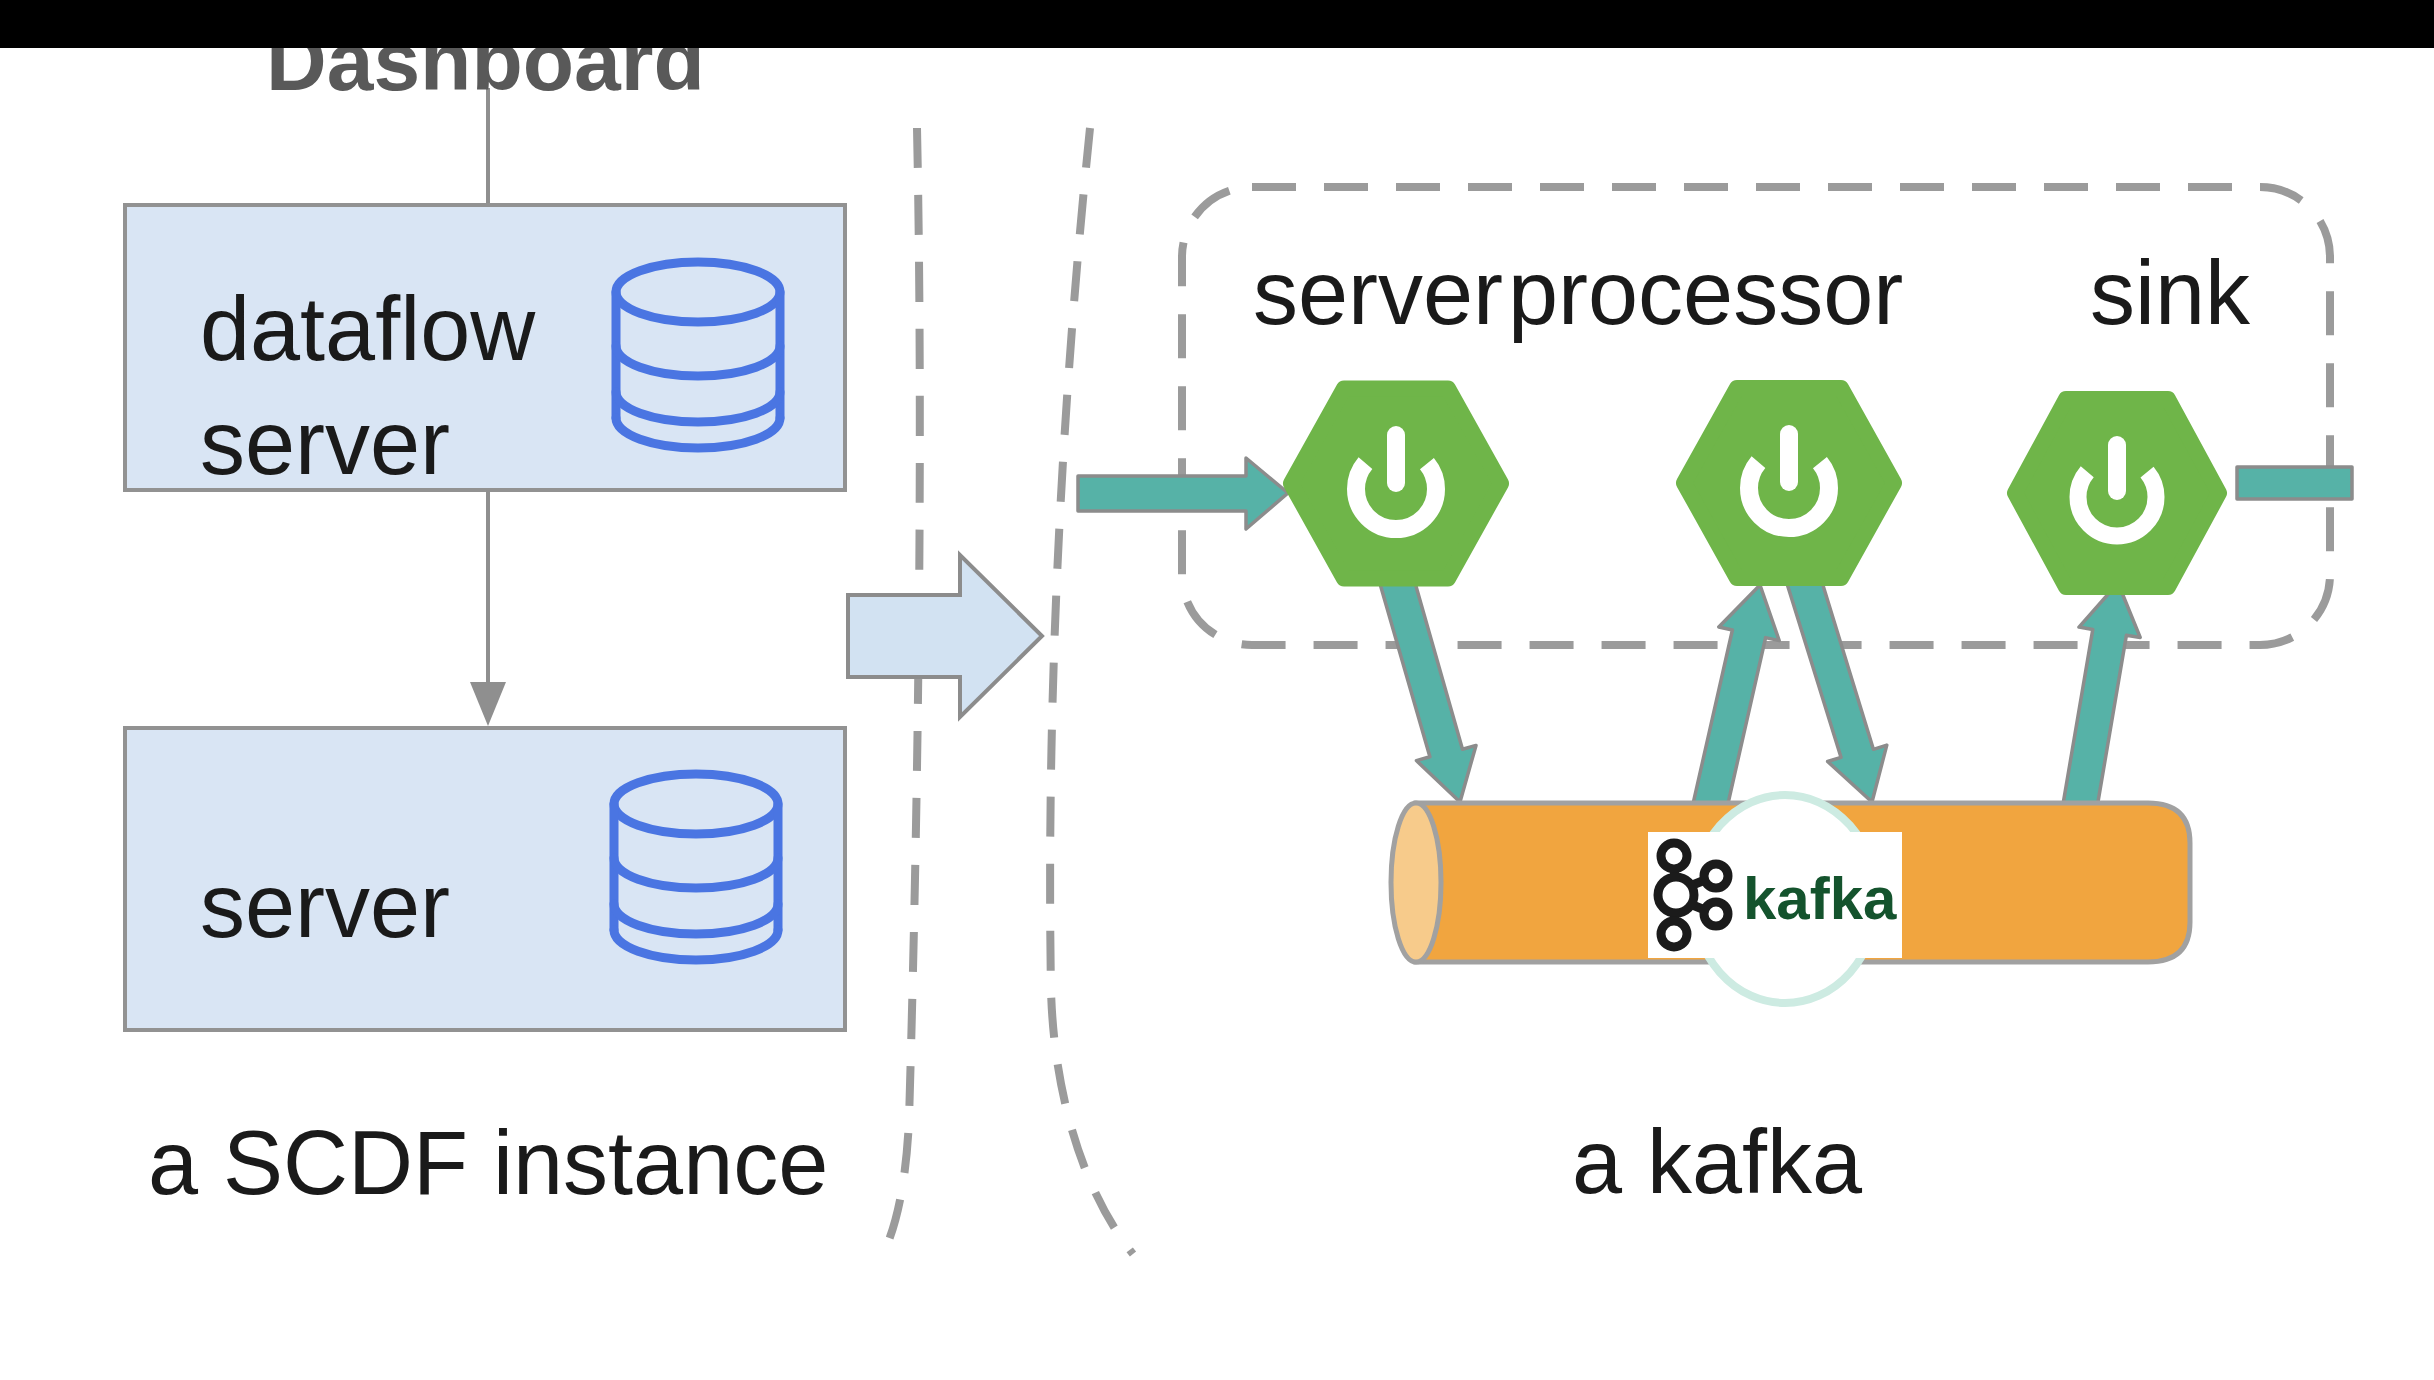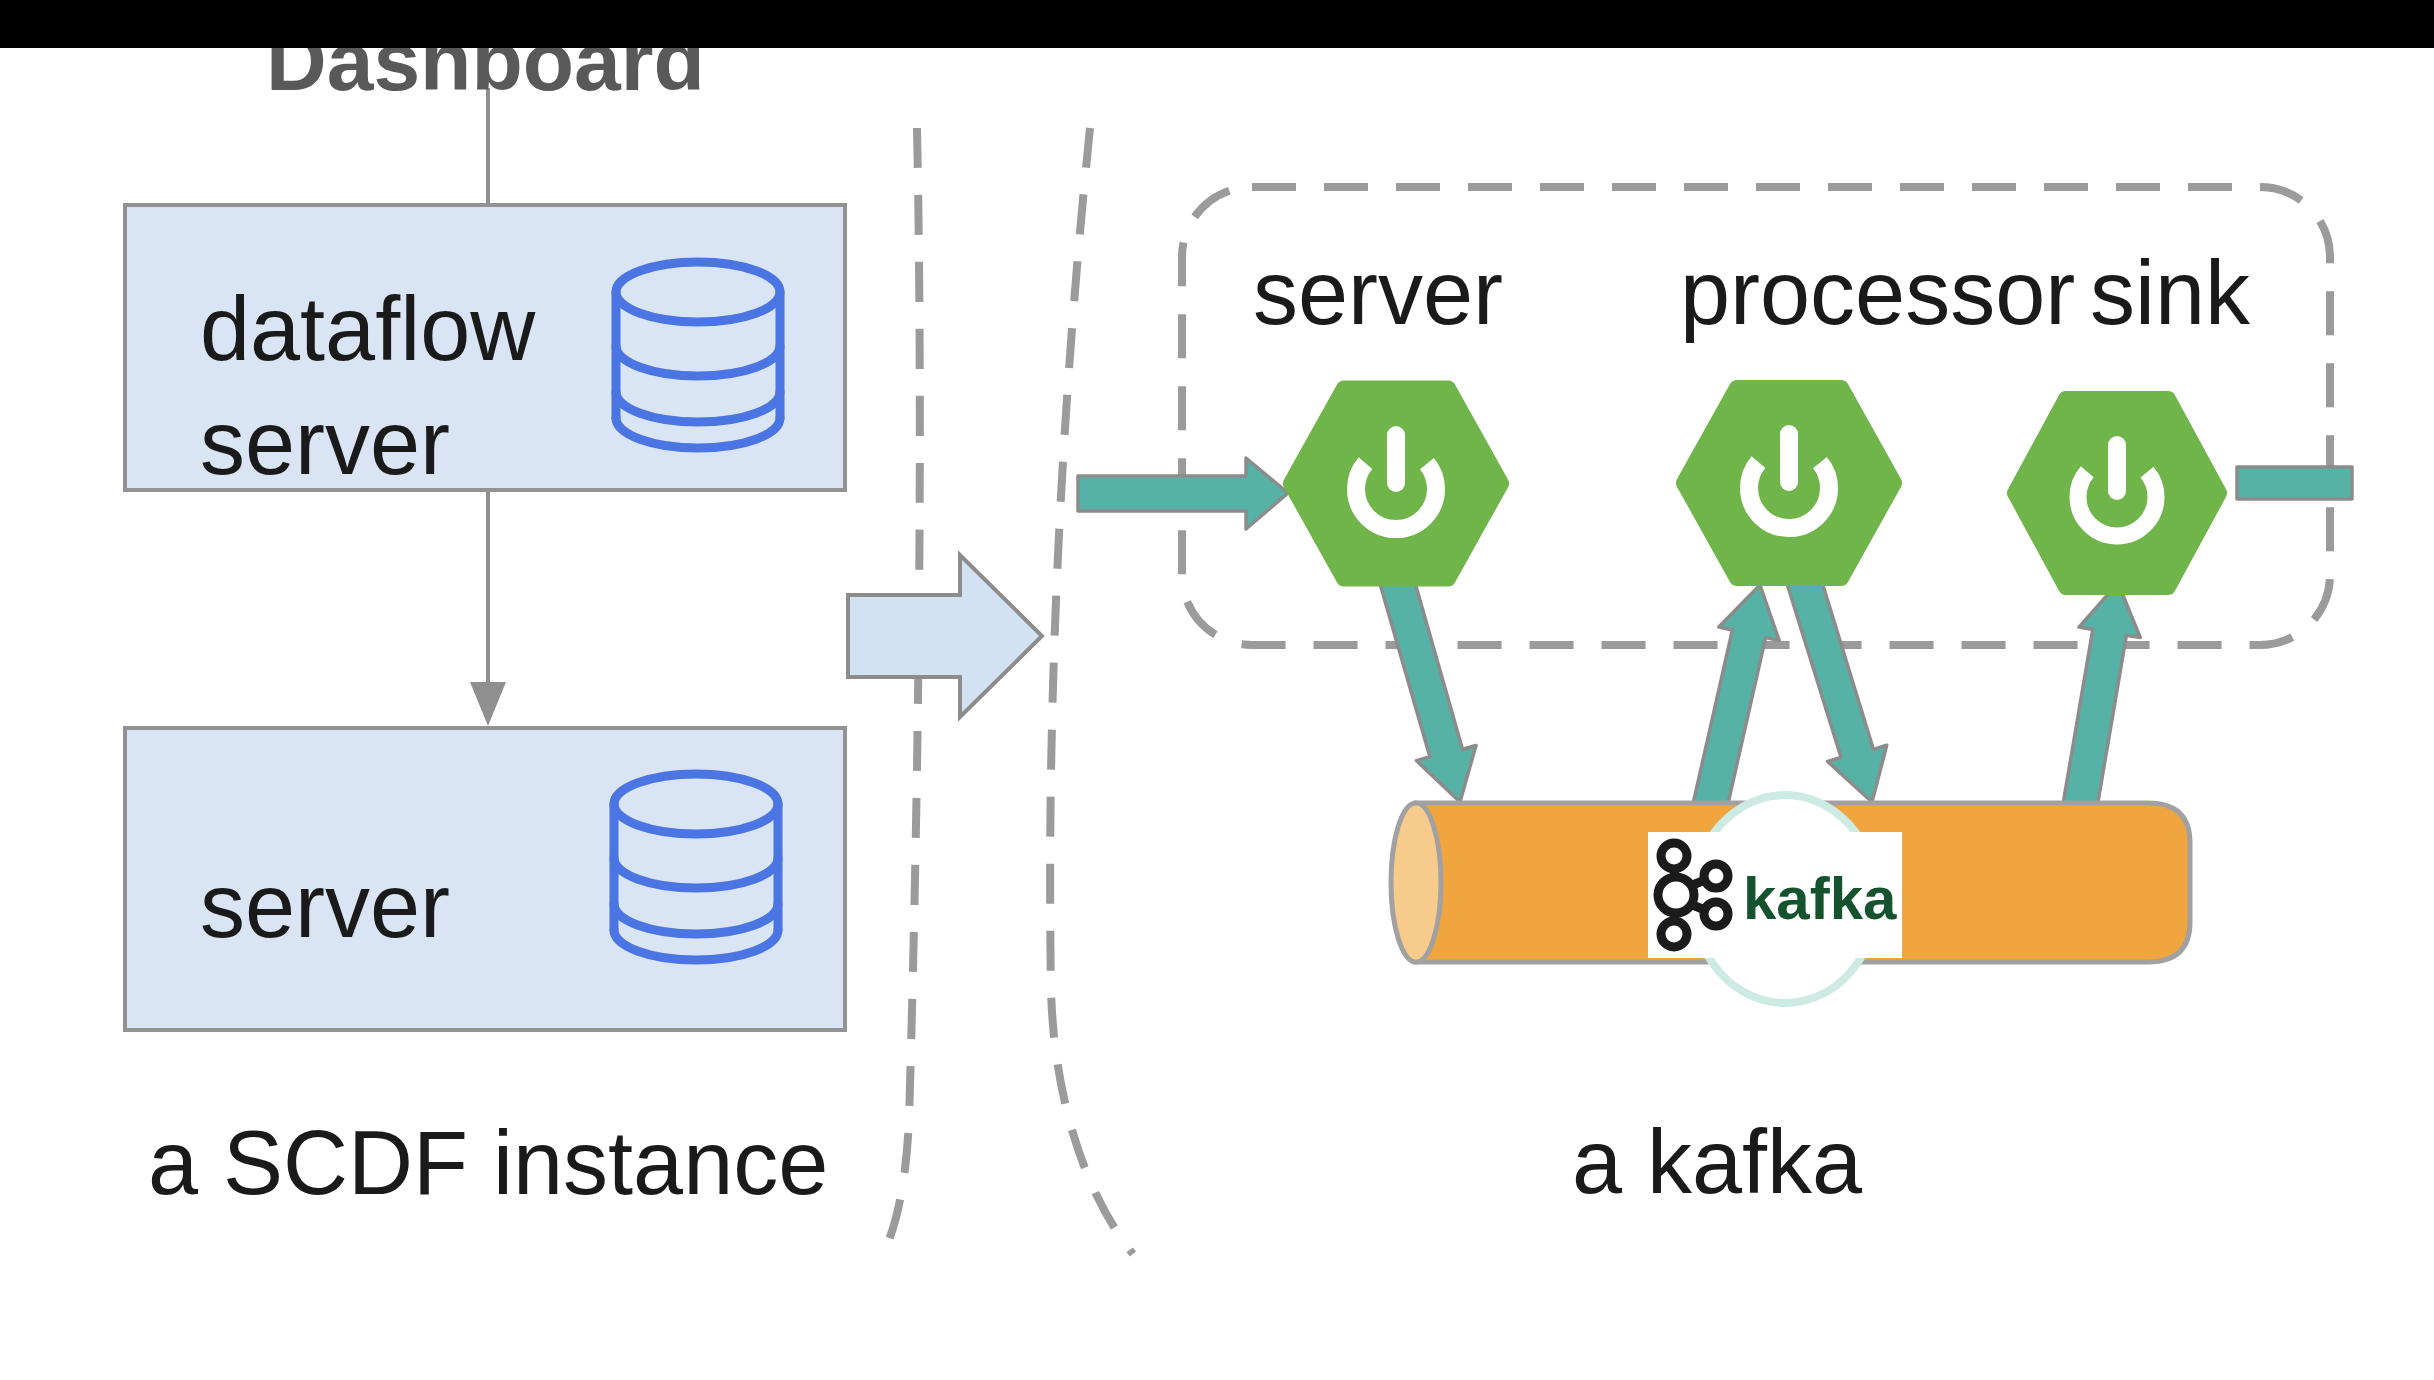--- a/index.html
+++ b/index.html
@@ -18,21 +18,21 @@
     background:#000000;z-index:3;
   }
   .dashboard-title{
     left:266px;top:19px;
     font-size:84px;line-height:84px;font-weight:700;color:#595959;
   }
   .dataflow-label{left:200px;top:247px;margin-top:25px;}
   .skipper-label{left:200px;top:849px;}
   .scdf-caption{left:148px;top:1106px;}
   .source-label{left:1253px;top:236px;}
-  .processor-label{left:1680px;top:236px;}
+  .processor-label{left:1508px;top:236px;}
   .sink-label{left:2090px;top:236px;}
   .kafka-label{
     left:1743px;top:869px;
     font-size:60px;line-height:60px;font-weight:700;color:#14532d;
     letter-spacing:0px;
   }
   .stream-caption{left:1572px;top:1105px;}
 </style>
 </head>
 <body>

